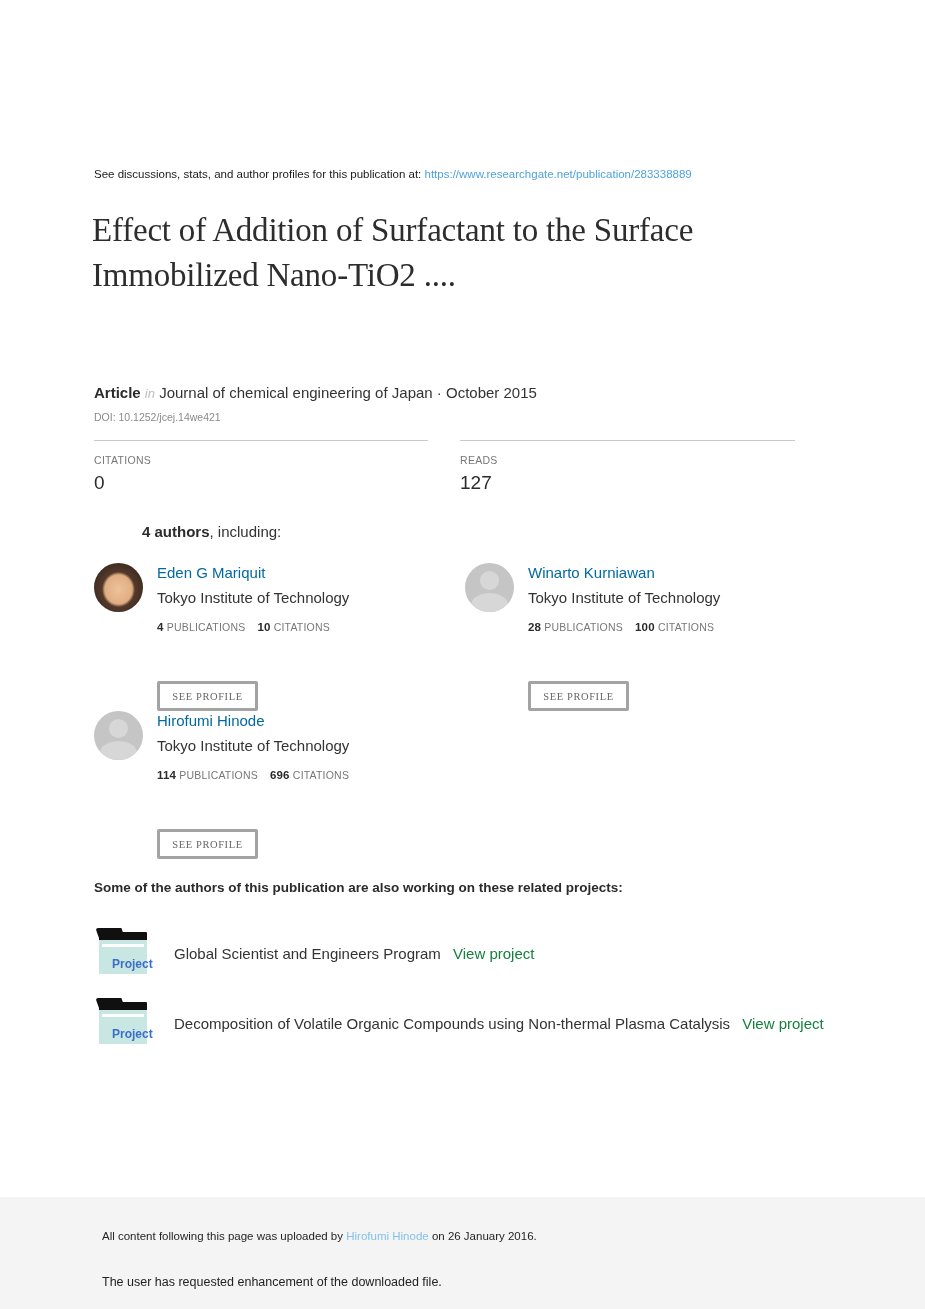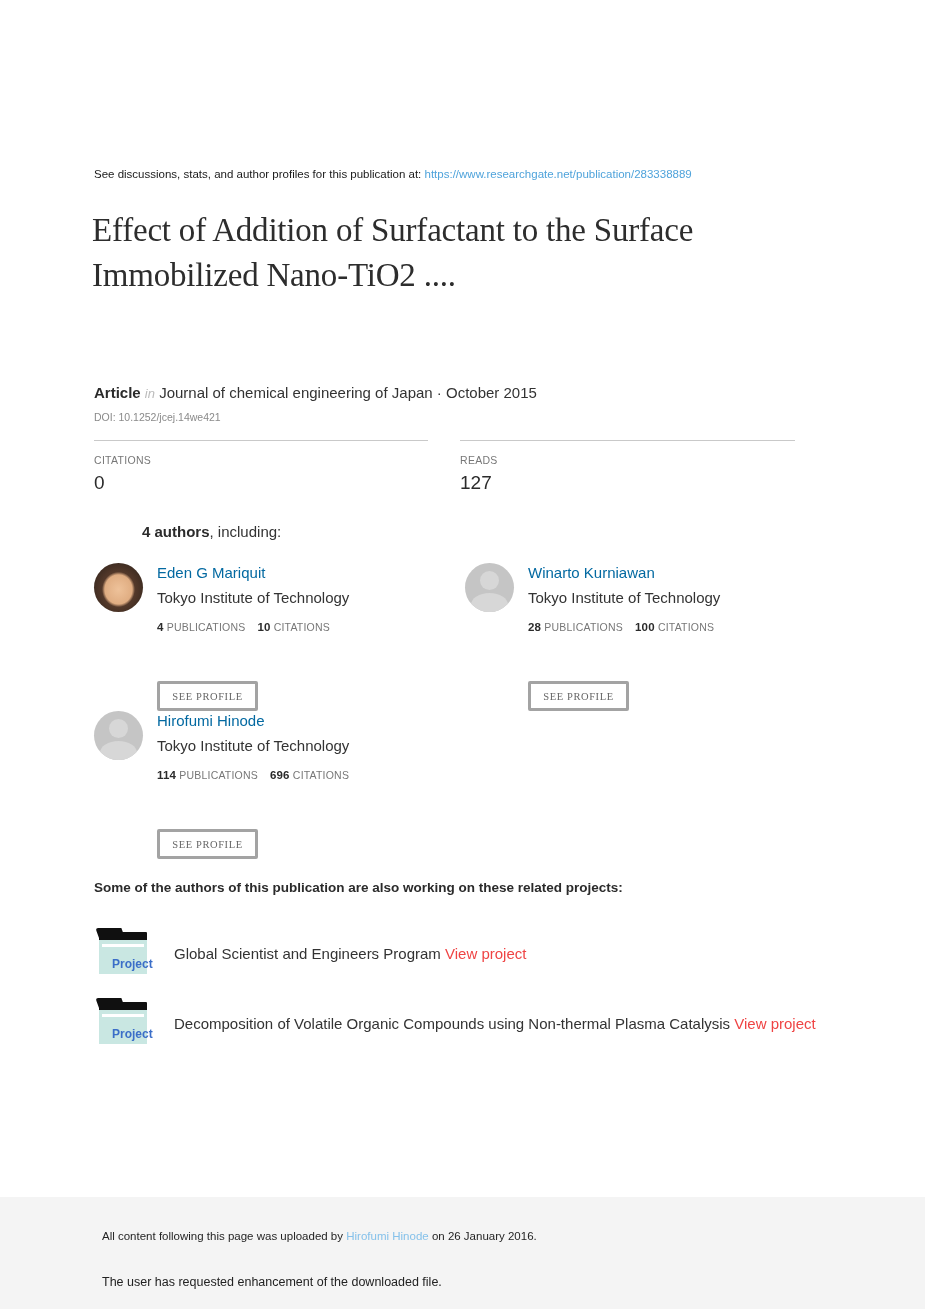--- a/index.html
+++ b/index.html
@@ -63,21 +63,21 @@
   .project-row.p1 { top:928px; }
   .project-row.p2 { top:998px; }
   .folder { position:absolute; left:0; top:0; width:51px; height:46px; }
   .f-tab  { position:absolute; left:0; top:0; width:26px; height:10px; background:#101010;
             border-top-left-radius:3px; transform:skewX(20deg); transform-origin:bottom left; }
   .f-back { position:absolute; left:0; top:4px; width:48px; height:9px; background:#101010; border-radius:1px; }
   .f-body { position:absolute; left:0; top:12px; width:48px; height:34px; background:#c9e7e2; }
   .f-slot { position:absolute; left:3px; top:16px; width:42px; height:3px; background:#ffffff; }
   .f-label { position:absolute; left:13px; bottom:3px; font-size:12px; font-weight:bold; color:#3b6ec8; }
   .project-text { position:absolute; left:75px; top:17px; font-size:15px; color:#333; white-space:nowrap; }
-  .project-text a { color:#ef4444; text-decoration:none; }
+  .project-text a { color:#15803d; text-decoration:none;margin-left:8px; }
 
   
   .footer { position:absolute; left:0; top:1197px; width:925px; height:112px; background:#f4f4f4; }
   .f-line1 { position:absolute; left:102px; top:33px; font-size:11.5px; color:#1f1f1f; }
   .f-line1 a { color:#85c1ea; text-decoration:none; }
   .f-line2 { position:absolute; left:102px; top:62px; font-size:12.5px; color:#222;margin-top:16px; }
 </style>
 </head>
 <body>
 

